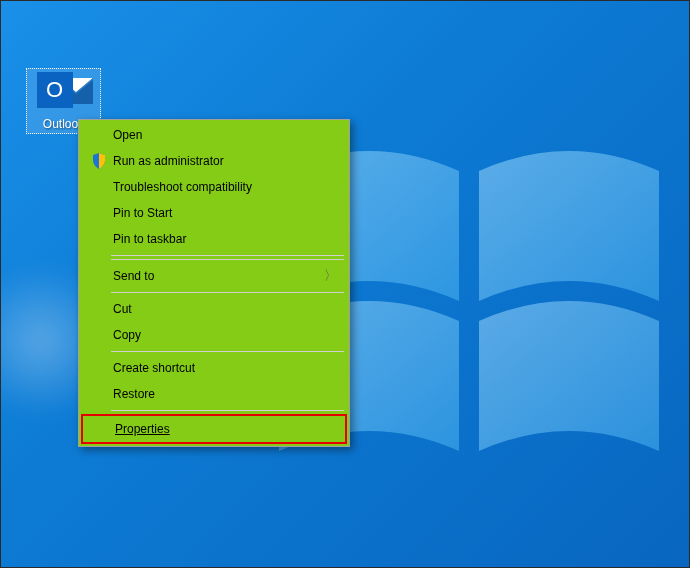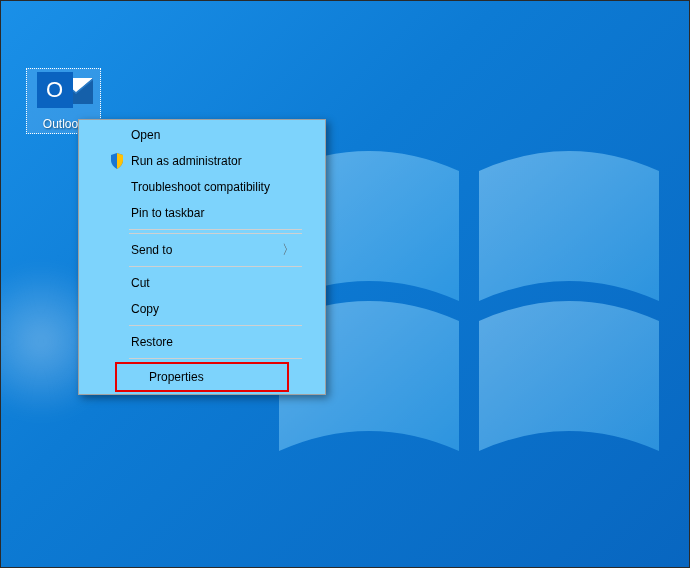--- a/index.html
+++ b/index.html
@@ -76,25 +76,25 @@
       color: #fff;
       font-size: 12px;
       text-shadow: 1px 1px 2px rgba(0,0,0,0.5);
       line-height: 1.2;
       padding: 0 1px;
     }
     .context-menu {
       position: absolute;
       left: 77px;
       top: 118px;
-      width: 248px;
-      background: #7dd3fc;
+      width: 272px;
+      background: #84cc16;
       border: 1px solid #a0a0a0;
       box-shadow: 3px 3px 8px rgba(0,0,0,0.4);
-      padding: 2px 20px;
+      padding: 2px 2px;
       font-size: 12px;
       color: #000;
     }
     .menu-item {
       display: flex;
       align-items: center;
       padding: 5px 20px 5px 8px;
       cursor: default;
       position: relative;
     }
@@ -114,21 +114,22 @@
     .submenu-arrow {
       position: absolute;
       right: 10px;
       top: 50%;
       transform: translateY(-50%);
       font-size: 13px;
       color: #555;
     }
     .highlighted {
       border: 2.5px solid #e60000;
-      margin: 0px 16px;
+      margin: 0px 0px;
+      text-decoration: underline;
     }
     .shield-icon svg { width: 16px; height: 16px; }
   </style>
 </head>
 <body>
 
 <div class="windows-logo">
   <svg viewBox="0 0 400 400">
     <defs>
       <linearGradient id="wg" x1="0" y1="0" x2="1" y2="1">
@@ -174,20 +175,24 @@
         </svg>
       </span>
       <span>Run as administrator</span>
     </div>
     <div class="menu-item">
       <span class="menu-icon-slot"></span>
       <span>Troubleshoot compatibility</span>
     </div>
     <div class="menu-item">
       <span class="menu-icon-slot"></span>
+      <span>Pin to Start</span>
+    </div>
+    <div class="menu-item">
+      <span class="menu-icon-slot"></span>
       <span>Pin to taskbar</span>
     </div>
     <div class="menu-separator"></div>
     <div class="menu-separator"></div>
     <div class="menu-item">
       <span class="menu-icon-slot"></span>
       <span>Send to</span>
       <span class="submenu-arrow">〉</span>
     </div>
     <div class="menu-separator"></div>
@@ -195,20 +200,24 @@
       <span class="menu-icon-slot"></span>
       <span>Cut</span>
     </div>
     <div class="menu-item">
       <span class="menu-icon-slot"></span>
       <span>Copy</span>
     </div>
     <div class="menu-separator"></div>
     <div class="menu-item">
       <span class="menu-icon-slot"></span>
+      <span>Create shortcut</span>
+    </div>
+    <div class="menu-item">
+      <span class="menu-icon-slot"></span>
       <span>Restore</span>
     </div>
     <div class="menu-separator"></div>
     <div class="menu-item highlighted">
       <span class="menu-icon-slot"></span>
       <span>Properties</span>
     </div>
   </div>
 
 </body></html>

